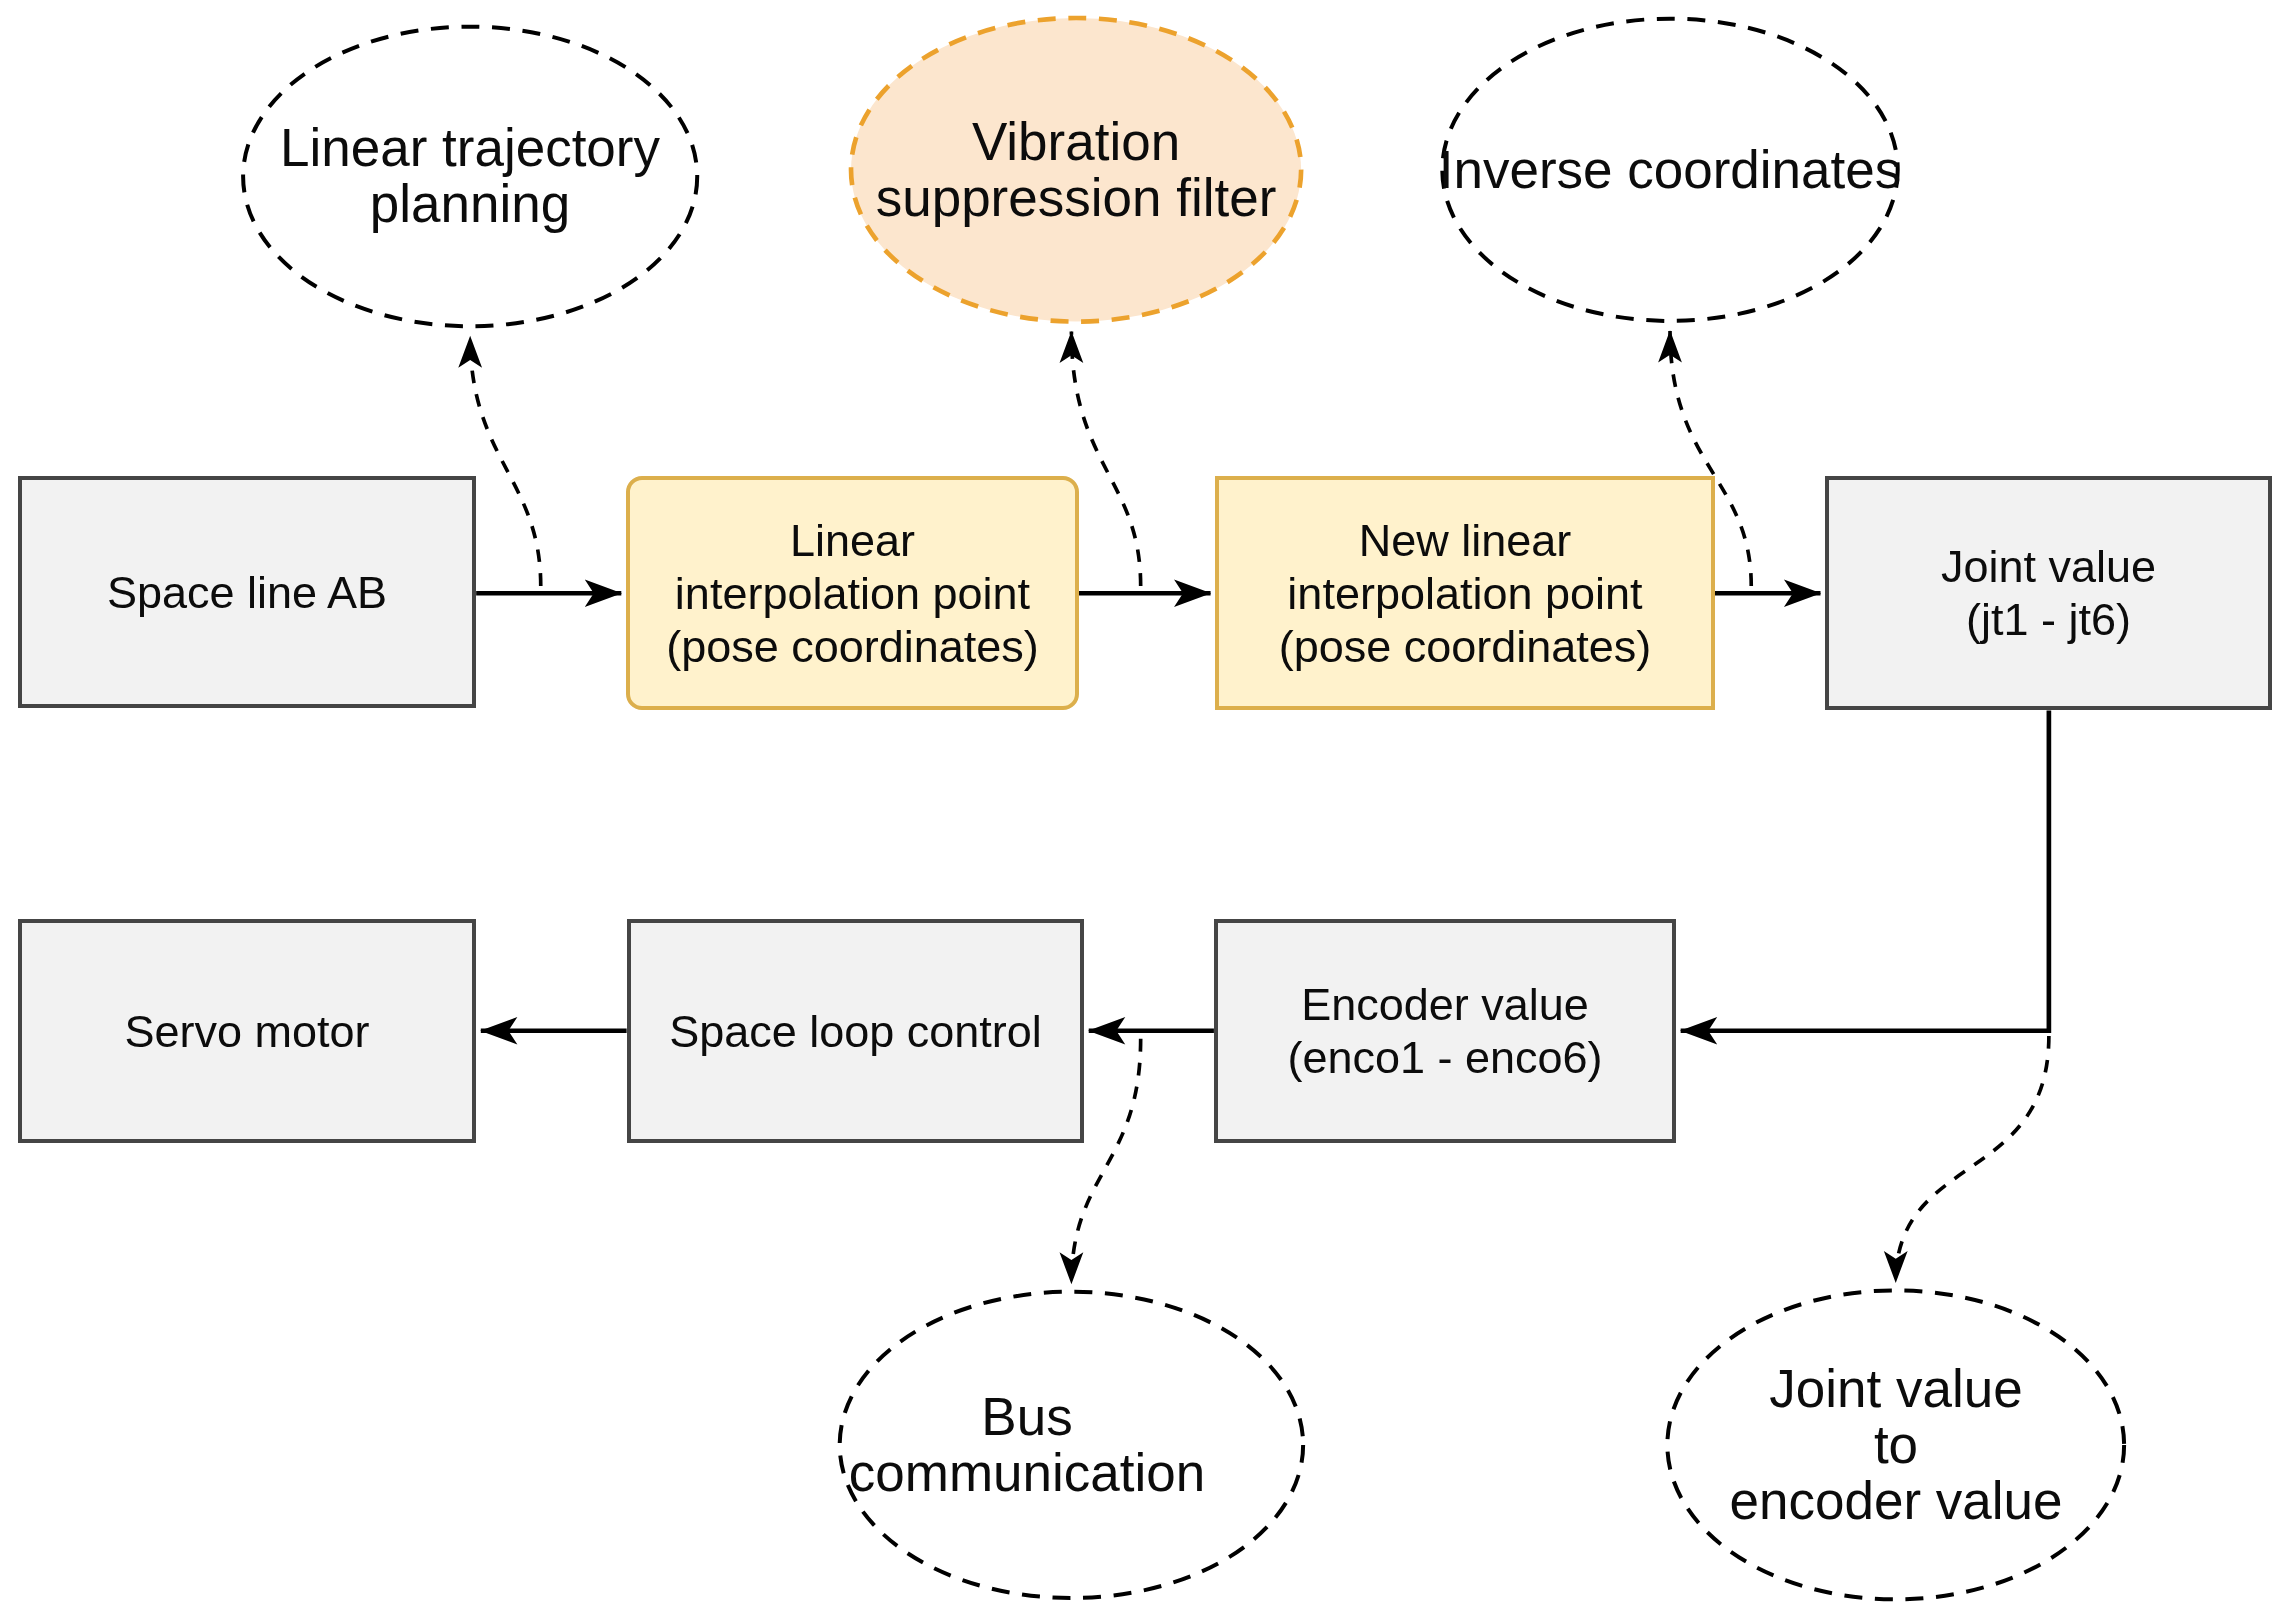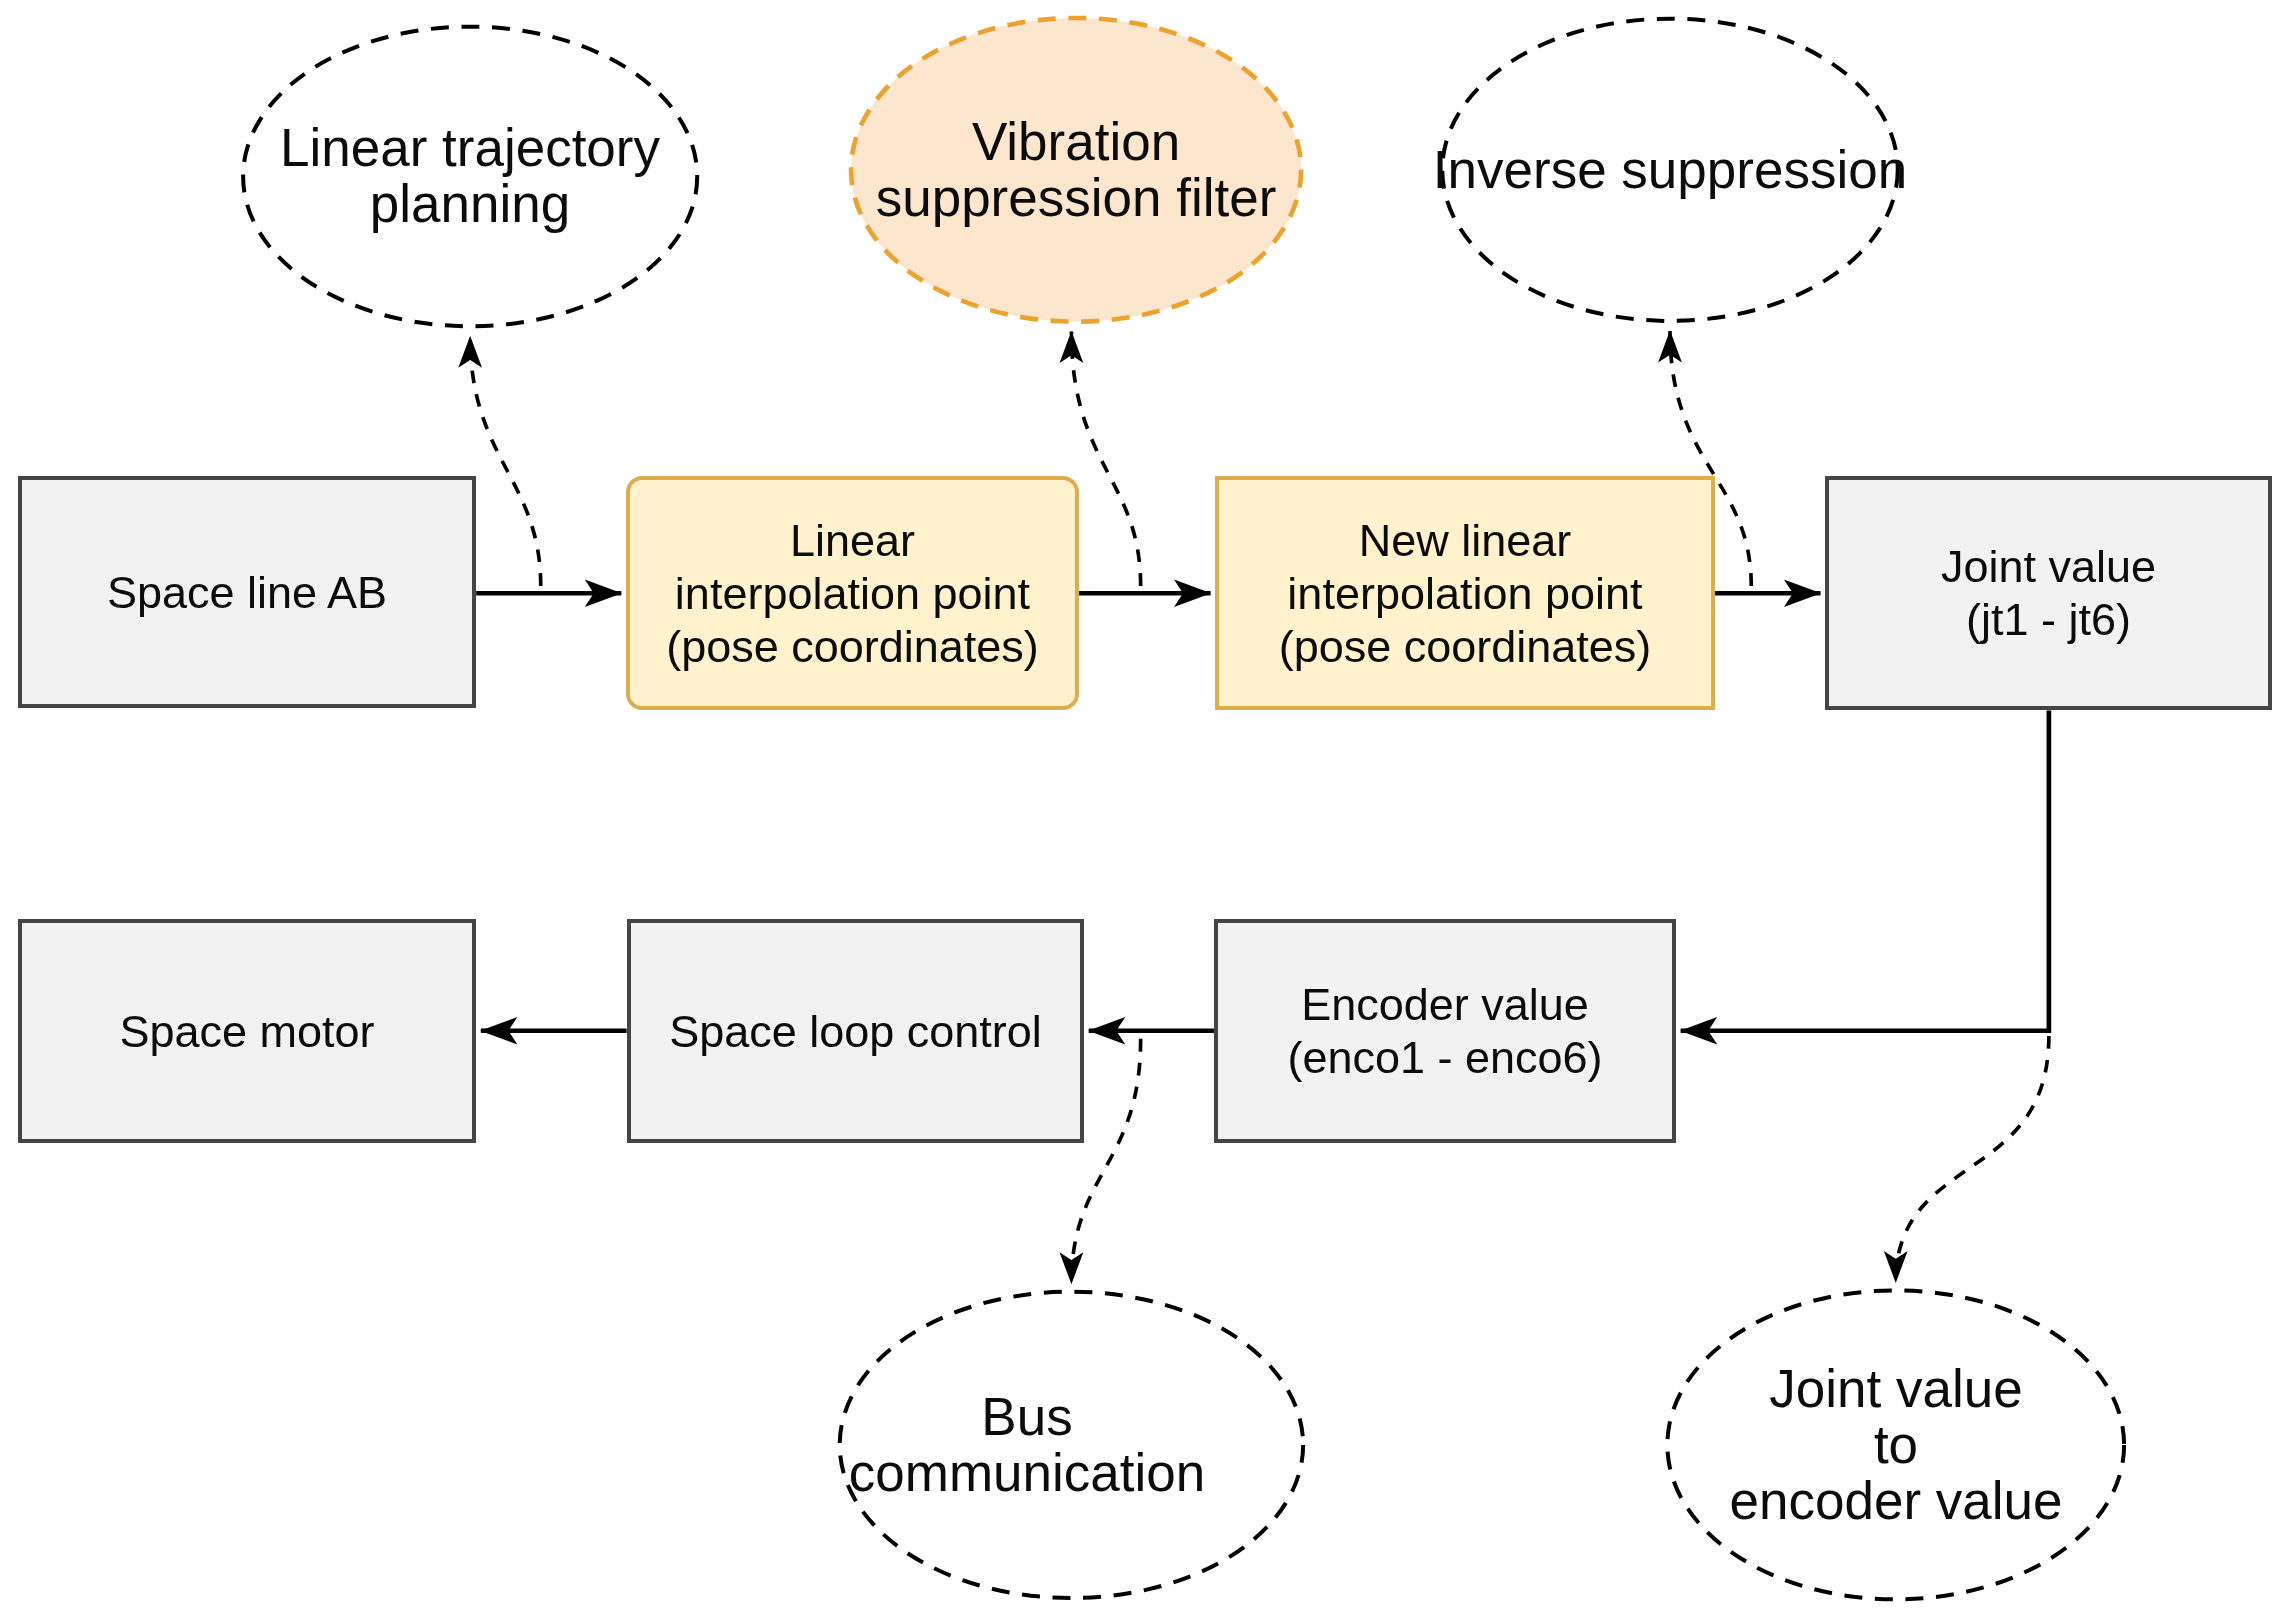--- a/index.html
+++ b/index.html
@@ -122,29 +122,29 @@
     <span>Linear<br>interpolation point<br>(pose coordinates)</span>
   </div>
   <div class="node-box box-yellow" style="left:1215px; top:476px; width:500px; height:234px;">
     <span>New linear<br>interpolation point<br>(pose coordinates)</span>
   </div>
   <div class="node-box box-gray" style="left:1825px; top:476px; width:447px; height:234px;">
     <span>Joint value<br>(jt1 - jt6)</span>
   </div>
 
   <div class="node-box box-gray" style="left:18px; top:919px; width:458px; height:224px;">
-    <span>Space motor</span>
+    <span>Servo motor</span>
   </div>
   <div class="node-box box-gray" style="left:627px; top:919px; width:457px; height:224px;">
     <span>Space loop control</span>
   </div>
   <div class="node-box box-gray" style="left:1214px; top:919px; width:462px; height:224px;">
     <span>Encoder value<br>(enco1 - enco6)</span>
   </div>
 
   <div class="ell-label" style="left:470px; top:176px;">Linear trajectory<br>planning</div>
   <div class="ell-label" style="left:1076px; top:170px;">Vibration<br>suppression filter</div>
-  <div class="ell-label" style="left:1670px; top:170px;">Inverse suppression</div>
+  <div class="ell-label" style="left:1670px; top:170px;">Inverse coordinates</div>
   <div class="ell-label" style="left:1027px; top:1445px;">Bus<br>communication</div>
   <div class="ell-label" style="left:1896px; top:1445px;">Joint value<br>to<br>encoder value</div>
 
 </div>
 
 
 </body></html>

